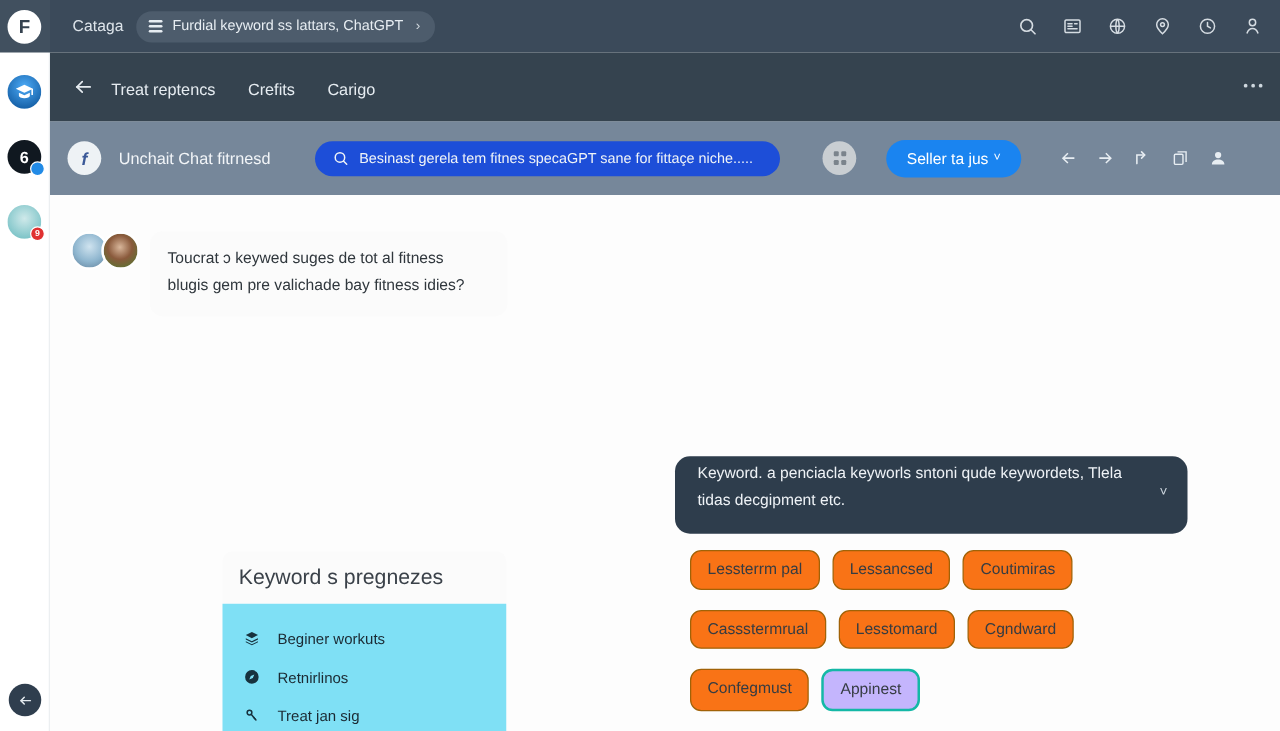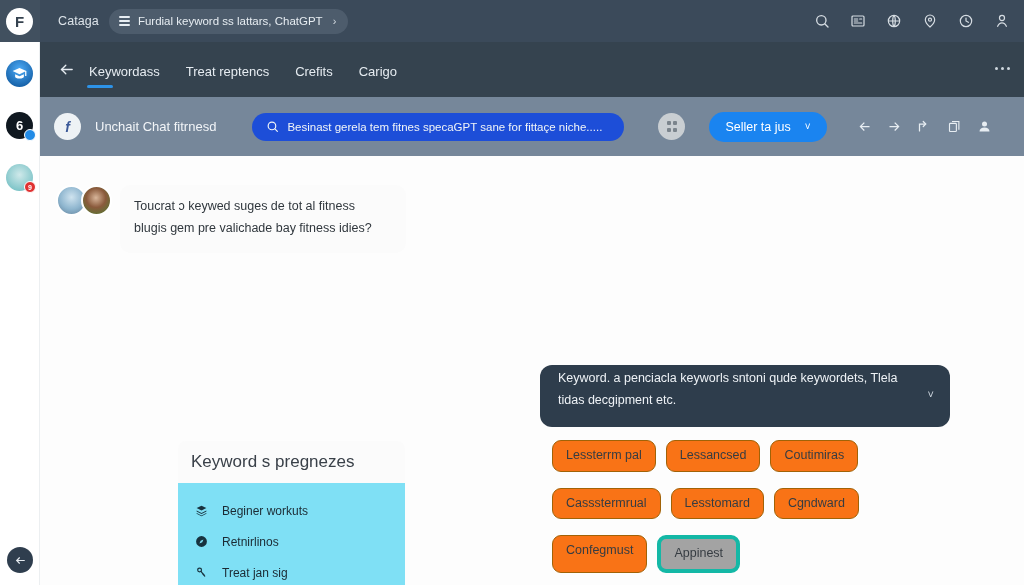--- a/index.html
+++ b/index.html
@@ -106,21 +106,21 @@
   }
   .searchbox span { white-space:nowrap; overflow:hidden; text-overflow:ellipsis; }
   .grid-btn {
     width:27px; height:27px; border-radius:50%; background:#c9ced2;
     display:grid; grid-template-columns:repeat(2,4px); grid-template-rows:repeat(2,4px);
     gap:2.5px; align-content:center; justify-content:center; margin-left:20px; flex:0 0 auto;
   }
   .grid-btn i { width:4px; height:4px; background:#7b848c; border-radius:1px; display:block; }
   .cta {
     height:30px; border-radius:15px; background:#1a84f0; color:#fff;
-    display:flex; align-items:center; gap:14px; padding:0 16px;
+    display:flex; align-items:center; gap:4px; padding:0 16px;
     font-size:12.5px; margin-left:10px; flex:0 0 auto; border:none;
     font-family:"Liberation Sans", sans-serif; cursor:pointer;
   }
   .cta .chev { font-size:10px; }
   .sub-icons { display:flex; align-items:center; gap:15px; margin-left:16px; }
   .sub-icons svg { display:block; opacity:.95; }
 
   
   .content { flex:1 1 auto; background:#fdfdfd; position:relative; overflow:hidden; }
 
@@ -167,21 +167,21 @@
   .kw-item .ico svg { display:block; }
 
   
   .chips { position:absolute; left:512px; top:284px; width:440px;
            display:flex; flex-wrap:wrap; gap:8px 10px; }
   .chip {
     background:#f97316; border:1px solid #a16207; border-radius:9px;
     padding:7px 13px; font-size:12.5px; color:#363c42; white-space:nowrap;
     font-family:"Liberation Sans", sans-serif; cursor:pointer; line-height:1.25;
   }
-  .chip.sel { border:4px solid #14b8a6; background:#a3a3a3; }
+  .chip.sel { border:2px solid #14b8a6; background:#c4b5fd; }
   .chips .br { flex-basis:100%; height:0; }
 </style>
 </head>
 <body>
 
 <div class="app">
 
   <div class="rail">
     <div class="rail-top-bg"></div>
 
@@ -268,23 +268,20 @@
     </div>
 
     <div class="tabbar">
       <span class="back-arrow">
         <svg width="17" height="17" viewBox="0 0 24 24" fill="none" stroke="#e6ecf1" stroke-width="1.9" stroke-linecap="round">
           <path d="M20 12H5"></path>
             <path d="M11 6l-6 6 6 6"></path>
         </svg>
       </span>
       <div class="tabs">
-        <div class="tab active">
-          <span>Keywordass</span>
-        </div>
         <div class="tab">
           <span>Treat reptencs</span>
         </div>
         <div class="tab">
           <span>Crefits</span>
         </div>
         <div class="tab">
           <span>Carigo</span>
         </div>
       </div>

